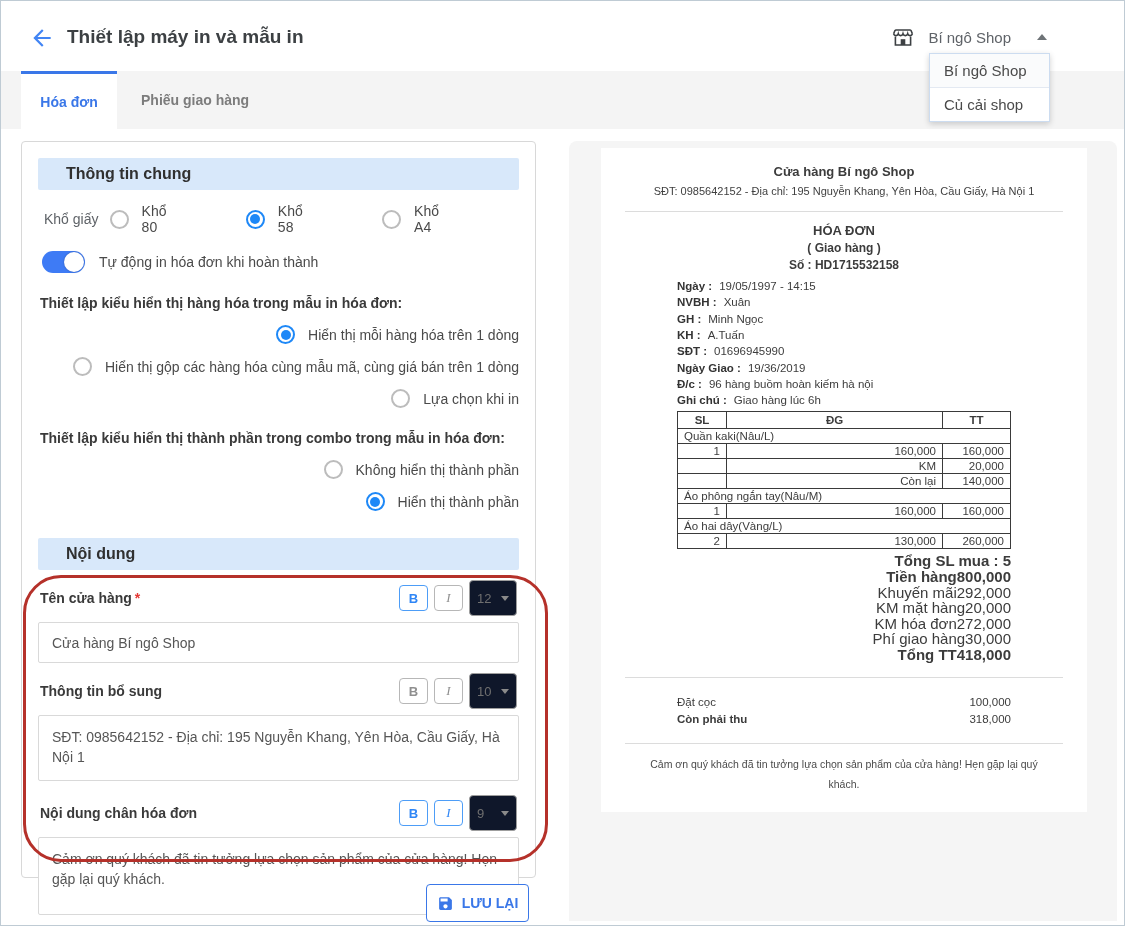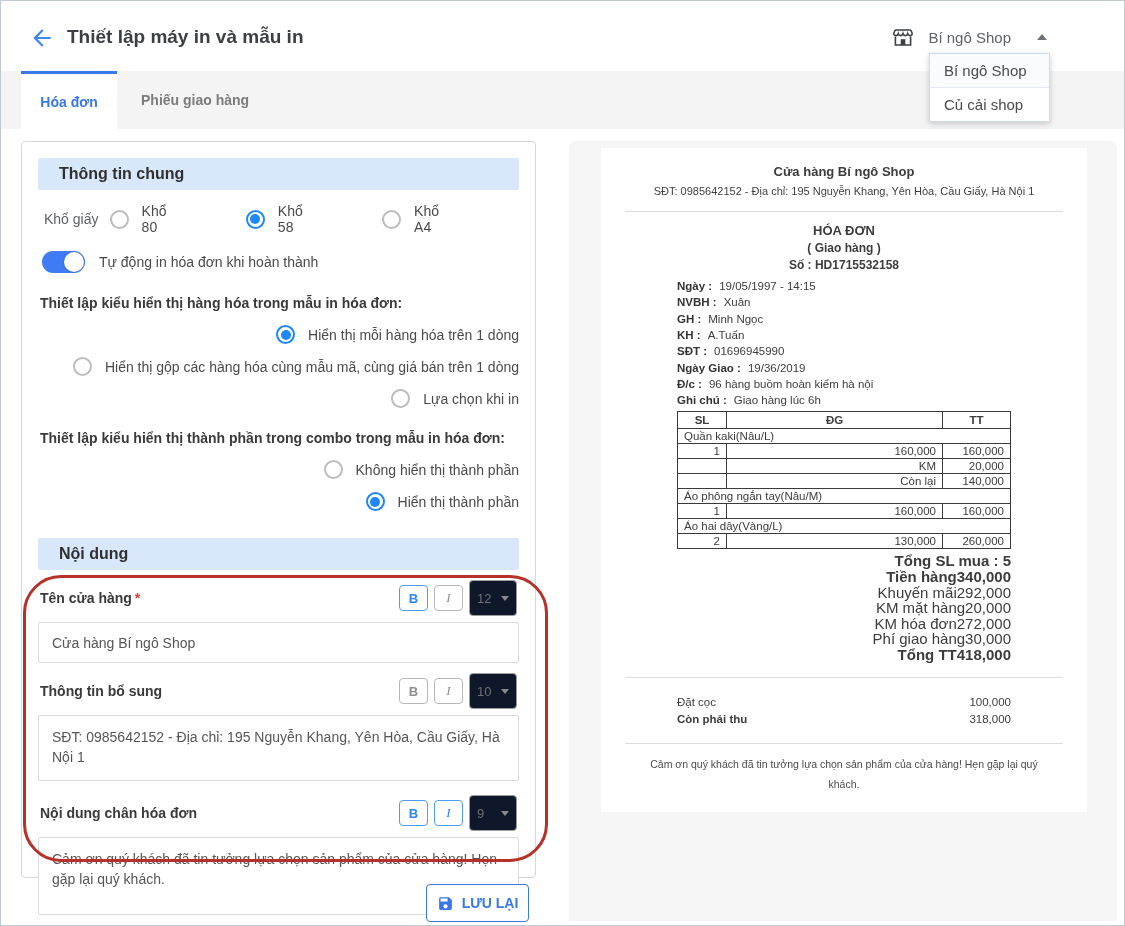--- a/index.html
+++ b/index.html
@@ -17,21 +17,21 @@
   .dd-item{padding:8px 14px;font-size:15px;color:#4a4a4a;cursor:pointer;}
   .dd-item:first-child{border-bottom:1px solid #e3e9f2;background:#fafbfc;}
 
   
   .tabbar{position:absolute;left:0;top:70px;width:100%;height:58px;background:#f4f4f4;display:flex;}
   .tab{height:100%;display:flex;align-items:center;justify-content:center;font-size:14px;font-weight:bold;color:#7c7c7c;cursor:pointer;padding:0 24px;}
   .tab.active{background:#fff;color:#3a77e8;border-top:3px solid #3a77e8;width:96px;margin-left:20px;padding:0;}
 
   
   .card{position:absolute;left:20px;top:140px;width:515px;height:737px;background:#fff;border:1px solid #d8d8d8;border-radius:4px;padding:16px;}
-  .sec-head{background:#d8e8fa;color:#303030;font-size:16px;font-weight:bold;padding:7px 21px;border-radius:2px;}
+  .sec-head{background:#d8e8fa;color:#303030;font-size:16px;font-weight:bold;padding:7px 28px;border-radius:2px;}
   .row{display:flex;align-items:center;}
   .paper-row{margin:13px 0 0 6px;gap:0;}
   .paper-label{font-size:14px;color:#5f6368;width:78px;}
   .radio{display:flex;align-items:center;gap:13px;cursor:pointer;justify-content:flex-end;}
   .rdot{width:19px;height:19px;border:2px solid #bcbcbc;border-radius:50%;background:#fff;position:relative;flex:0 0 auto;}
   .radio.checked .rdot{border-color:#1e88f7;}
   .radio.checked .rdot::after{content:"";position:absolute;inset:2.5px;background:#1e88f7;border-radius:50%;}
   .rlabel{font-size:14px;color:#4a4a4a;}
   .paper-row .radio{margin-right:72px;}
   .toggle-row{margin:16px 0 0 4px;gap:14px;}
@@ -300,21 +300,21 @@
               </tr>
             </tbody>
         </table>
         <div id="inv-totals" style="margin-top:4px;">
             <div class="tline bold">
               <span>Tổng SL mua : 5</span>
               <span></span>
             </div>
             <div class="tline bold">
               <span>Tiền hàng</span>
-              <span>340,000</span>
+              <span>800,000</span>
             </div>
             <div class="tline">
               <span>Khuyến mãi</span>
               <span>292,000</span>
             </div>
             <div class="tline">
               <span class="ind">KM mặt hàng</span>
               <span>20,000</span>
             </div>
             <div class="tline">

